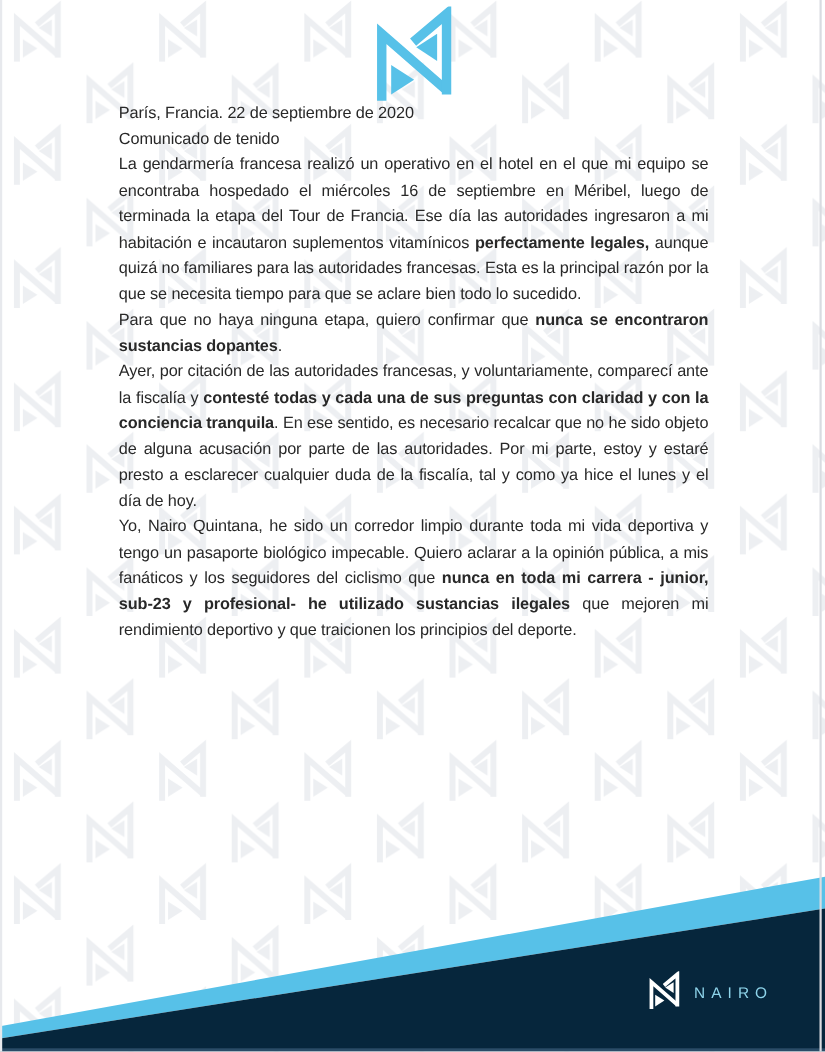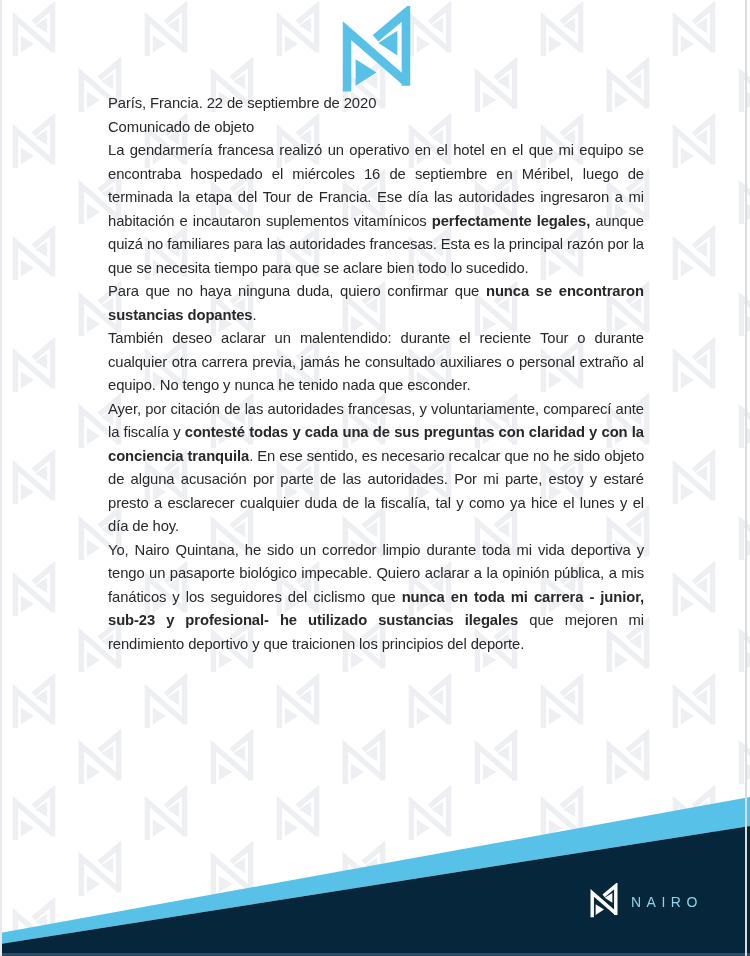--- a/index.html
+++ b/index.html
@@ -66,25 +66,24 @@
 
 <div class="edge left"></div>
 <div class="edge right"></div>
 
 <svg class="brand-logo" width="95" height="95" viewBox="0 0 100 100" aria-hidden="true">
   <use href="#nms" style="color:var(--accent)"></use>
 </svg>
 
 <div class="content">
   <p class="head">París, Francia. 22 de septiembre de 2020</p>
-  <p class="head">Comunicado de objeto</p>
+  <p class="head">Comunicado de tenido</p>
   <div>
       <p class="para"><span>La gendarmería francesa realizó un operativo en el hotel en el que mi equipo se encontraba hospedado el miércoles 16 de septiembre en Méribel, luego de terminada la etapa del Tour de Francia. Ese día las autoridades ingresaron a mi habitación e incautaron suplementos vitamínicos </span><b>perfectamente legales,</b><span> aunque quizá no familiares para las autoridades francesas. Esta es la principal razón por la que se necesita tiempo para que se aclare bien todo lo sucedido.</span></p>
-      <p class="para"><span>Para que no haya ninguna duda, quiero confirmar que </span><b>nunca se encontraron sustancias dopantes</b><span>.</span></p>
-      <p class="para"><span>También deseo aclarar un malentendido: durante el reciente Tour o durante cualquier otra carrera previa, jamás he consultado auxiliares o personal extraño al equipo. No tengo y nunca he tenido nada que esconder.</span></p>
+      <p class="para"><span>Para que no haya ninguna etapa, quiero confirmar que </span><b>nunca se encontraron sustancias dopantes</b><span>.</span></p>
       <p class="para"><span>Ayer, por citación de las autoridades francesas, y voluntariamente, comparecí ante la fiscalía y </span><b>contesté todas y cada una de sus preguntas con claridad y con la conciencia tranquila</b><span>. En ese sentido, es necesario recalcar que no he sido objeto de alguna acusación por parte de las autoridades. Por mi parte, estoy y estaré presto a esclarecer cualquier duda de la fiscalía, tal y como ya hice el lunes y el día de hoy.</span></p>
       <p class="para"><span>Yo, Nairo Quintana, he sido un corredor limpio durante toda mi vida deportiva y tengo un pasaporte biológico impecable. Quiero aclarar a la opinión pública, a mis fanáticos y los seguidores del ciclismo que </span><b>nunca en toda mi carrera - junior, sub-23 y profesional- he utilizado sustancias ilegales</b><span> que mejoren mi rendimiento deportivo y que traicionen los principios del deporte.</span></p>
     </div>
 </div>
 
 <svg class="footer-band" width="750" height="956" viewBox="0 0 750 956" aria-hidden="true">
   <polygon points="0,933 750,797 750,826 0,944" style="fill:var(--accent)"></polygon>
   <polygon points="0,944 750,826 750,956 0,956" style="fill:var(--navy)"></polygon>
   <rect x="0" y="953" width="750" height="3" style="fill:var(--navy-edge)" opacity="0.55"></rect>
 </svg>

